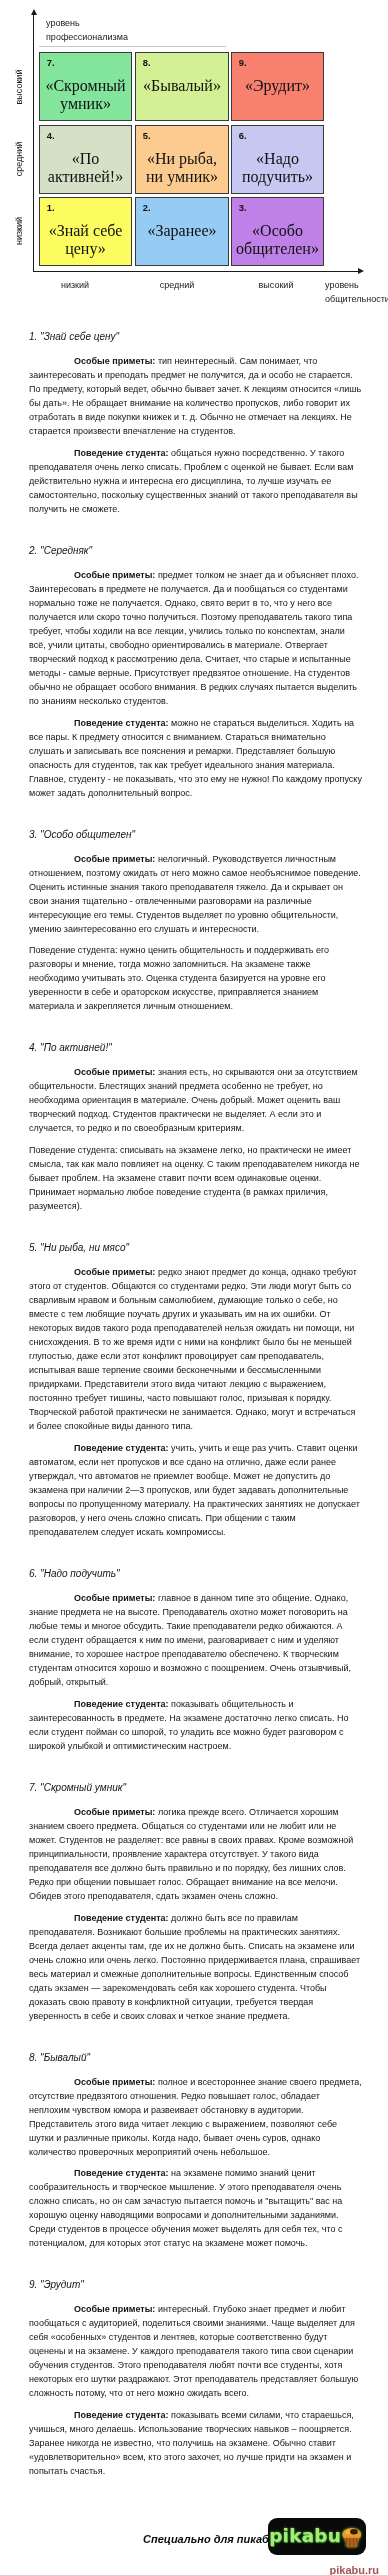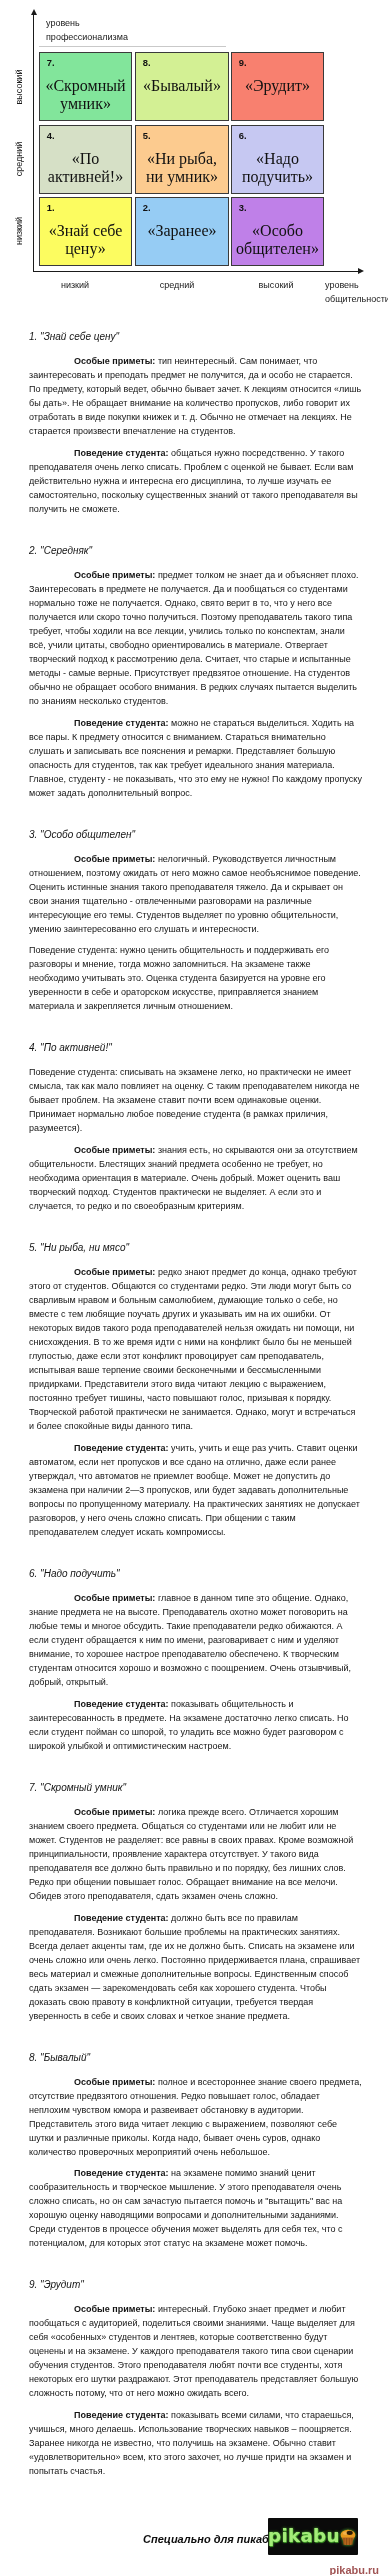--- a/index.html
+++ b/index.html
@@ -33,22 +33,22 @@
   
   .content{margin-left:29px;width:333px;font-size:9px;line-height:14px;color:#141414;}
   .section h3{font-style:italic;font-weight:normal;font-size:10px;color:#141414;
     margin:28px 0 10px 0;}
   .section p{margin:0 0 7.8px 0;}
   .lead{font-weight:normal;}
   .lead.bold{font-weight:bold;margin-left:45px;}
   
   .caption{position:absolute;left:143px;top:2533px;font-style:italic;font-weight:bold;
     font-size:11px;color:#0d0d0d;white-space:nowrap;}
-  .logo{position:absolute;left:268px;top:2518px;width:90px;height:37px;background:#0a0a0a;
-    border-radius:1px;display:flex;align-items:center;justify-content:center;overflow:hidden;}
+  .logo{position:absolute;left:268px;top:2518px;width:98px;height:37px;background:#0a0a0a;
+    border-radius:9px;display:flex;align-items:center;justify-content:center;overflow:hidden;}
   .logo-text{font-family:"DejaVu Sans",sans-serif;font-weight:bold;font-size:18.3px;
     color:#a4ec79;letter-spacing:0.3px;line-height:1;
     text-shadow:0 0 0.6px #47a52e,0 0 2.8px #52b733,0.6px 0.6px 0 #2e7d1d;}
   .cupcake{margin-left:-1.7px;filter:drop-shadow(0 0 1.7px #52b733);}
   .watermark{position:absolute;right:9px;top:2564px;font-size:11px;font-weight:bold;
     color:#a15555;}
 </style>
 </head>
 <body>
 
@@ -127,22 +127,22 @@
       <p><span class="lead bold">Особые приметы:</span> <span>предмет толком не знает да и объясняет плохо. Заинтересовать в предмете не получается. Да и пообщаться со студентами нормально тоже не получается. Однако, свято верит в то, что у него все получается или скоро точно получиться. Поэтому преподаватель такого типа требует, чтобы ходили на все лекции, учились только по конспектам, знали всё, учили цитаты, свободно ориентировались в материале. Отвергает творческий подход к рассмотрению дела. Считает, что старые и испытанные методы - самые верные. Присутствует предвзятое отношение. На студентов обычно не обращает особого внимания. В редких случаях пытается выделить по знаниям несколько студентов.</span></p>
       <p><span class="lead bold">Поведение студента:</span> <span>можно не стараться выделиться. Ходить на все пары. К предмету относится с вниманием. Стараться внимательно слушать и записывать все пояснения и ремарки. Представляет большую опасность для студентов, так как требует идеального знания материала. Главное, студенту - не показывать, что это ему не нужно! По каждому пропуску может задать дополнительный вопрос.</span></p>
     </div>
     <div class="section">
       <h3>3. "Особо общителен"</h3>
       <p><span class="lead bold">Особые приметы:</span> <span>нелогичный. Руководствуется личностным отношением, поэтому ожидать от него можно самое необъяснимое поведение. Оценить истинные знания такого преподавателя тяжело. Да и скрывает он свои знания тщательно - отвлеченными разговорами на различные интересующие его темы. Студентов выделяет по уровню общительности, умению заинтересованно его слушать и интересности.</span></p>
       <p><span class="lead">Поведение студента:</span> <span>нужно ценить общительность и поддерживать его разговоры и мнение, тогда можно запомниться. На экзамене также необходимо учитывать это. Оценка студента базируется на уровне его уверенности в себе и ораторском искусстве, приправляется знанием материала и закрепляется личным отношением.</span></p>
     </div>
     <div class="section">
       <h3>4. "По активней!"</h3>
+      <p><span class="lead bold">Особые приметы:</span> <span>знания есть, но скрываются они за отсутствием общительности. Блестящих знаний предмета особенно не требует, но необходима ориентация в материале. Очень добрый. Может оценить ваш творческий подход. Студентов практически не выделяет. А если это и случается, то редко и по своеобразным критериям.</span></p>
       <p><span class="lead">Поведение студента:</span> <span>списывать на экзамене легко, но практически не имеет смысла, так как мало повлияет на оценку. С таким преподавателем никогда не бывает проблем. На экзамене ставит почти всем одинаковые оценки. Принимает нормально любое поведение студента (в рамках приличия, разумеется).</span></p>
-      <p><span class="lead bold">Особые приметы:</span> <span>знания есть, но скрываются они за отсутствием общительности. Блестящих знаний предмета особенно не требует, но необходима ориентация в материале. Очень добрый. Может оценить ваш творческий подход. Студентов практически не выделяет. А если это и случается, то редко и по своеобразным критериям.</span></p>
     </div>
     <div class="section">
       <h3>5. "Ни рыба, ни мясо"</h3>
       <p><span class="lead bold">Особые приметы:</span> <span>редко знают предмет до конца, однако требуют этого от студентов. Общаются со студентами редко. Эти люди могут быть со сварливым нравом и больным самолюбием, думающие только о себе, но вместе с тем любящие поучать других и указывать им на их ошибки. От некоторых видов такого рода преподавателей нельзя ожидать ни помощи, ни снисхождения. В то же время идти с ними на конфликт было бы не меньшей глупостью, даже если этот конфликт провоцирует сам преподаватель, испытывая ваше терпение своими бесконечными и бессмысленными придирками. Представители этого вида читают лекцию с выражением, постоянно требует тишины, часто повышают голос, призывая к порядку. Творческой работой практически не занимается. Однако, могут и встречаться и более спокойные виды данного типа.</span></p>
       <p><span class="lead bold">Поведение студента:</span> <span>учить, учить и еще раз учить. Ставит оценки автоматом, если нет пропусков и все сдано на отлично, даже если ранее утверждал, что автоматов не приемлет вообще. Может не допустить до экзамена при наличии 2—3 пропусков, или будет задавать дополнительные вопросы по пропущенному материалу. На практических занятиях не допускает разговоров, у него очень сложно списать. При общении с таким преподавателем следует искать компромиссы.</span></p>
     </div>
     <div class="section">
       <h3>6. "Надо подучить"</h3>
       <p><span class="lead bold">Особые приметы:</span> <span>главное в данном типе это общение. Однако, знание предмета не на высоте. Преподаватель охотно может поговорить на любые темы и многое обсудить. Такие преподаватели редко обижаются. А если студент обращается к ним по имени, разговаривает с ним и уделяют внимание, то хорошее настрое преподавателю обеспечено. К творческим студентам относится хорошо и возможно с поощрением. Очень отзывчивый, добрый, открытый.</span></p>
       <p><span class="lead bold">Поведение студента:</span> <span>показывать общительность и заинтересованность в предмете. На экзамене достаточно легко списать. Но если студент пойман со шпорой, то уладить все можно будет разговором с широкой улыбкой и оптимистическим настроем.</span></p>

